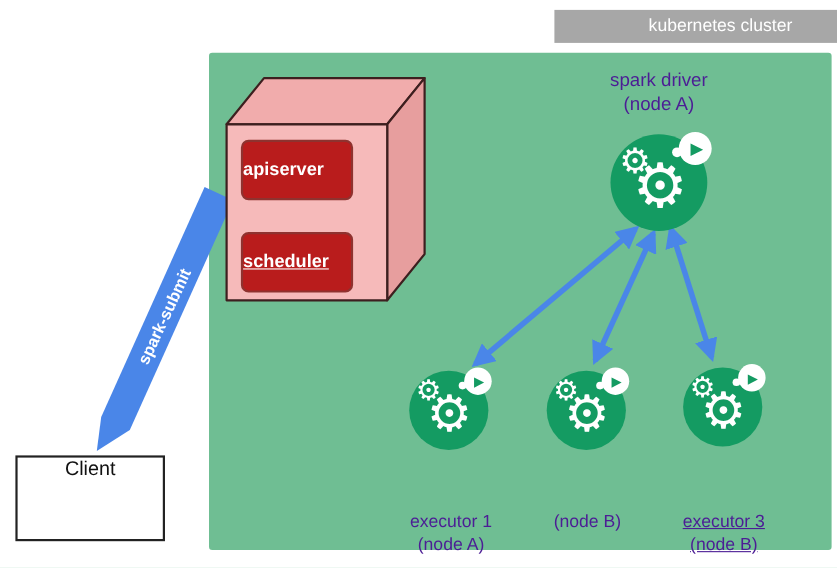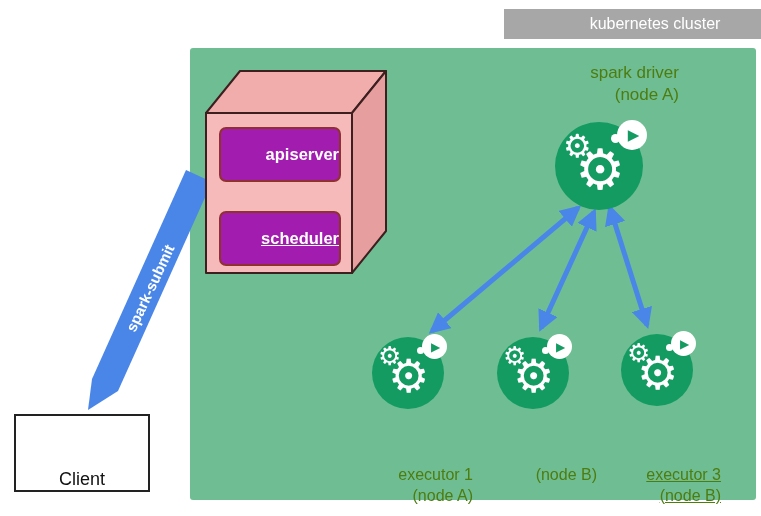--- a/index.html
+++ b/index.html
@@ -11,24 +11,24 @@
     position:absolute; left:190px; top:48px; width:566px; height:452px;
     background:#6fbe93; border-radius:3px;
   }
   .cluster-label {
     position:absolute; left:504px; top:9px; width:228px; height:30px;
     background:#a7a7a7; color:#ffffff; font-weight:normal; font-size:16px;
     display:flex; align-items:center; justify-content:center;padding-left:37px;
   }
   svg.overlay { position:absolute; left:0; top:0; }
   .redbox {
-    position:absolute; left:219px; width:122px; height:55px;
-    background:#a21caf; border:2px solid #8f322f; border-radius:7px;
+    position:absolute; left:219px; width:102px; height:55px;
+    background:#b91c1c; border:2px solid #8f322f; border-radius:7px;
     color:#ffffff; font-weight:bold; font-size:16.5px;
-    display:flex; align-items:center; justify-content:flex-end; box-sizing:border-box;
+    display:flex; align-items:center; justify-content:flex-start; box-sizing:border-box;
   }
   .apiserver { top:127px; }
   .scheduler { top:211px;text-decoration:underline; }
 
   .pod { position:absolute; background:#149b62; border-radius:50%; }
   .pod-lg { width:88px; height:88px; left:555px; top:122px; }
   .pod-sm { width:72px; height:72px; }
   .pod-e1 { left:372px; top:337px; }
   .pod-e2 { left:497px; top:337px; }
   .pod-e3 { left:621px; top:334px; }
@@ -45,36 +45,36 @@
   .pod-lg .dot { width:9px; height:9px; left:56px; top:12px; }
   .pod-sm .dot { width:7px; height:7px; left:45px; top:10px; }
   .play {
     position:absolute; background:#ffffff; border-radius:50%;
     color:#149b62; display:flex; align-items:center; justify-content:center;
     font-family:"DejaVu Sans", sans-serif;
   }
   .pod-lg .play { width:30px; height:30px; top:-2px; right:-4px; font-size:15px; padding-left:3px; box-sizing:border-box; }
   .pod-sm .play { width:25px; height:25px; top:-3px; right:-3px; font-size:12px; padding-left:2px; box-sizing:border-box; }
 
-  .node-label { position:absolute; color:#4d7c0f; text-align:right; }
+  .node-label { position:absolute; color:#4c1d95; text-align:center; }
   .driver-label { left:519px; top:62px; width:160px; font-size:17px; line-height:22px; }
   .exec-label { width:126px; top:445px; font-size:16px; line-height:21px;margin-top:19px; }
   .exec-label-1 { left:347px; }
   .exec-label-2 { left:471px; }
   .exec-label-3 { left:595px;text-decoration:underline; }
 
   .spark-submit-text {
     position:absolute; left:150px; top:288px;
     transform:translate(-50%,-50%) rotate(-65deg);
     color:#ffffff; font-weight:bold; font-size:15px; white-space:nowrap;
   }
   .client-box {
     position:absolute; left:14px; top:414px; width:136px; height:78px;
     background:#ffffff; border:2px solid #222222; box-sizing:border-box;
-    display:flex; align-items:flex-end; justify-content:center;
+    display:flex; align-items:flex-start; justify-content:center;
     font-size:18px; color:#111111;
   }
 </style>
 </head>
 <body>
 
 <div class="stage">
 
   <div class="cluster-bg"></div>
   <div class="cluster-label">kubernetes cluster</div>

